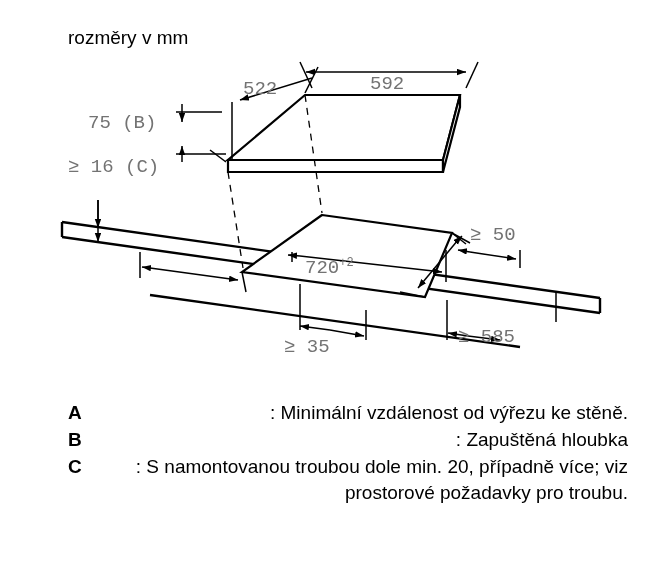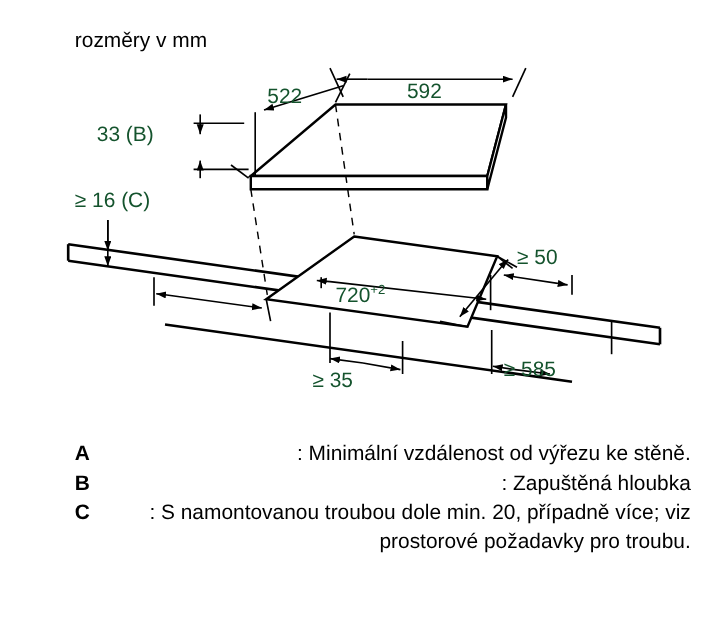--- a/index.html
+++ b/index.html
@@ -22,25 +22,25 @@
   }
   #diagram-svg {
     position: absolute;
     left: 0;
     top: 0;
     width: 650px;
     height: 571px;
   }
   .lbl {
     position: absolute;
-    font-family: Liberation Sans, sans-serif;
+    font-family: Liberation Mono, monospace;
     font-size: 19px;
     line-height: 22px;
     white-space: nowrap;
-    color: #14532d;
+    color: #737373;
   }
   .title {
     position: absolute;
     left: 68px;
     top: 27px;
     font-size: 19px;
     color: #000;
   }
   .legend {
     position: absolute;
@@ -179,22 +179,22 @@
       <line x1="447" y1="300" x2="447" y2="340"></line>
       <line x1="556" y1="292" x2="556" y2="322"></line>
     </g>
 
   </svg>
 
   <div class="title">rozměry v mm</div>
 
   <div class="lbl" style="left:370px; top:73px;">592</div>
   <div class="lbl" style="left:243px; top:78px;">522</div>
-  <div class="lbl" style="left:88px; top:112px;"><span>33 (B)</span></div>
-  <div class="lbl" style="left:68px; top:172px;">≥ 16 (C)</div>
+  <div class="lbl" style="left:88px; top:112px;"><span>75 (B)</span></div>
+  <div class="lbl" style="left:68px; top:156px;">≥ 16 (C)</div>
 
   <div class="lbl" style="left:305px; top:252px;"><span>720</span><span class="sup">+2</span></div>
 
 
   <div class="lbl" style="left:470px; top:224px;">≥ 50</div>
   <div class="lbl" style="left:284px; top:336px;">≥ 35</div>
   <div class="lbl" style="left:458px; top:326px;">≥ 585</div>
 
   <div class="legend">
     <div class="legend-row">

